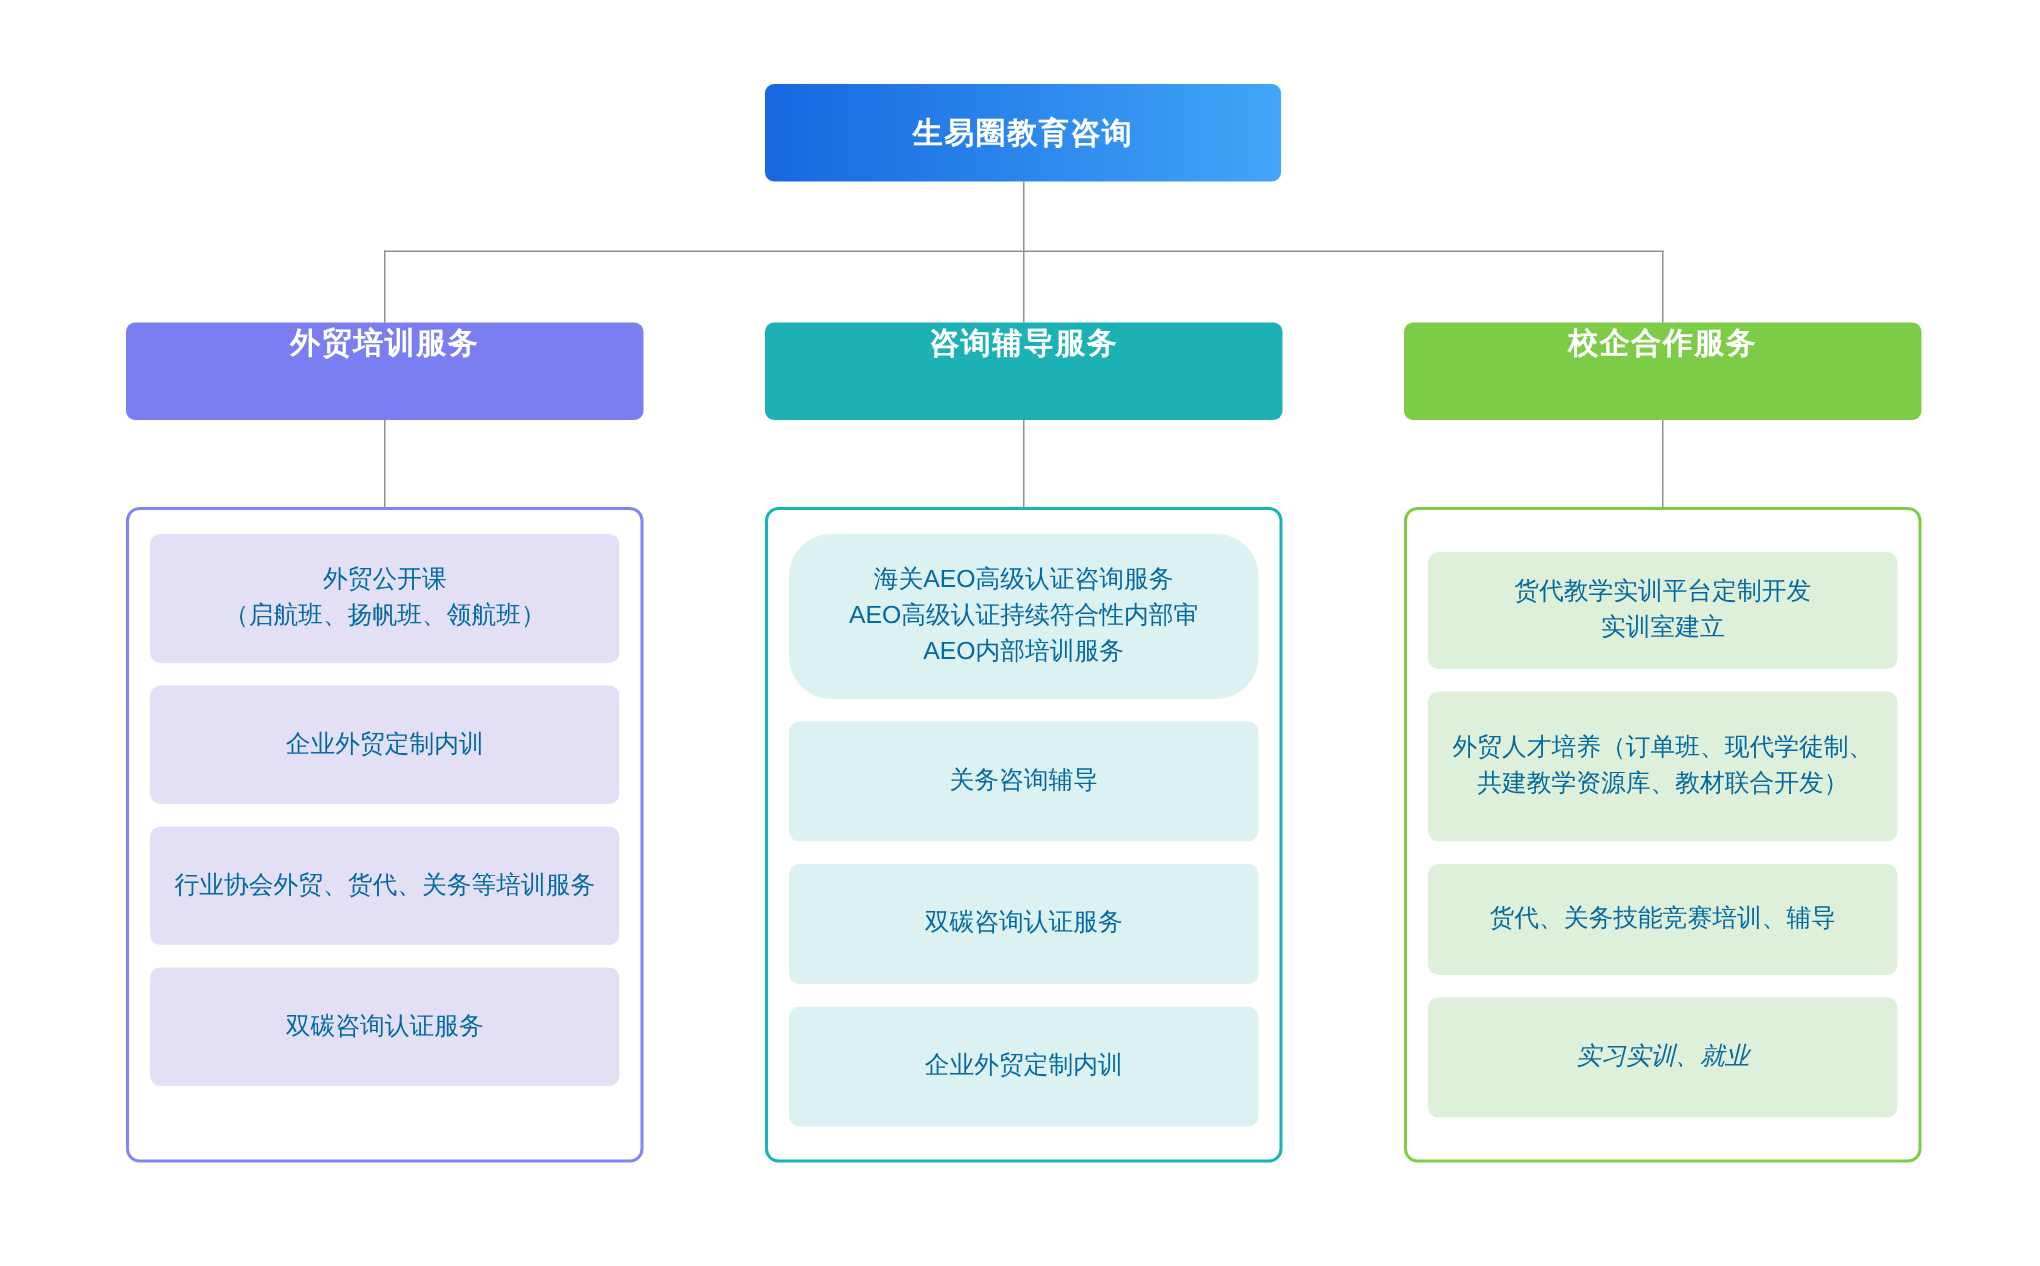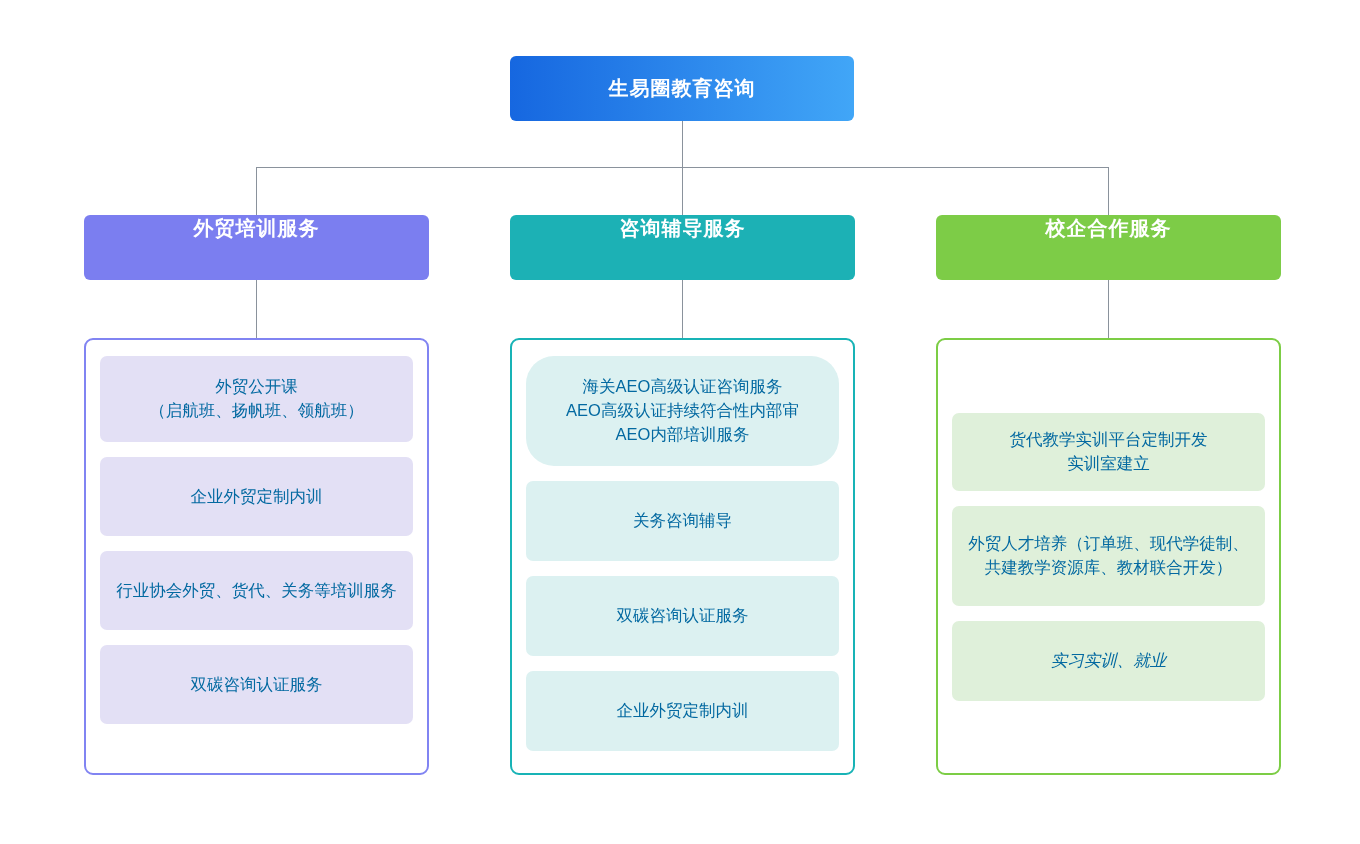--- a/index.html
+++ b/index.html
@@ -165,16 +165,17 @@
     <div class="chip s4" style="background: rgb(220, 241, 241);">企业外贸定制内训</div>
   </div>
 
   <div class="branch-header hdr-2 col-2" style="background: rgb(125, 204, 71);">
     <span>校企合作服务</span>
   </div>
   <div class="branch-panel panel-2 col-2" style="border-color: rgb(124, 205, 69); justify-content: center;">
     <div class="chip s1" style="background: rgb(223, 240, 218);">货代教学实训平台定制开发
 实训室建立</div>
     <div class="chip s2" style="background: rgb(223, 240, 218);">外贸人才培养（订单班、现代学徒制、共建教学资源库、教材联合开发）</div>
+    <div class="chip s3" style="background: rgb(223, 240, 218);">货代、关务技能竞赛培训、辅导</div>
     <div class="chip s4" style="background: rgb(223, 240, 218); font-style: italic;">实习实训、就业</div>
   </div>
 
 </div>
 
 </body></html>

